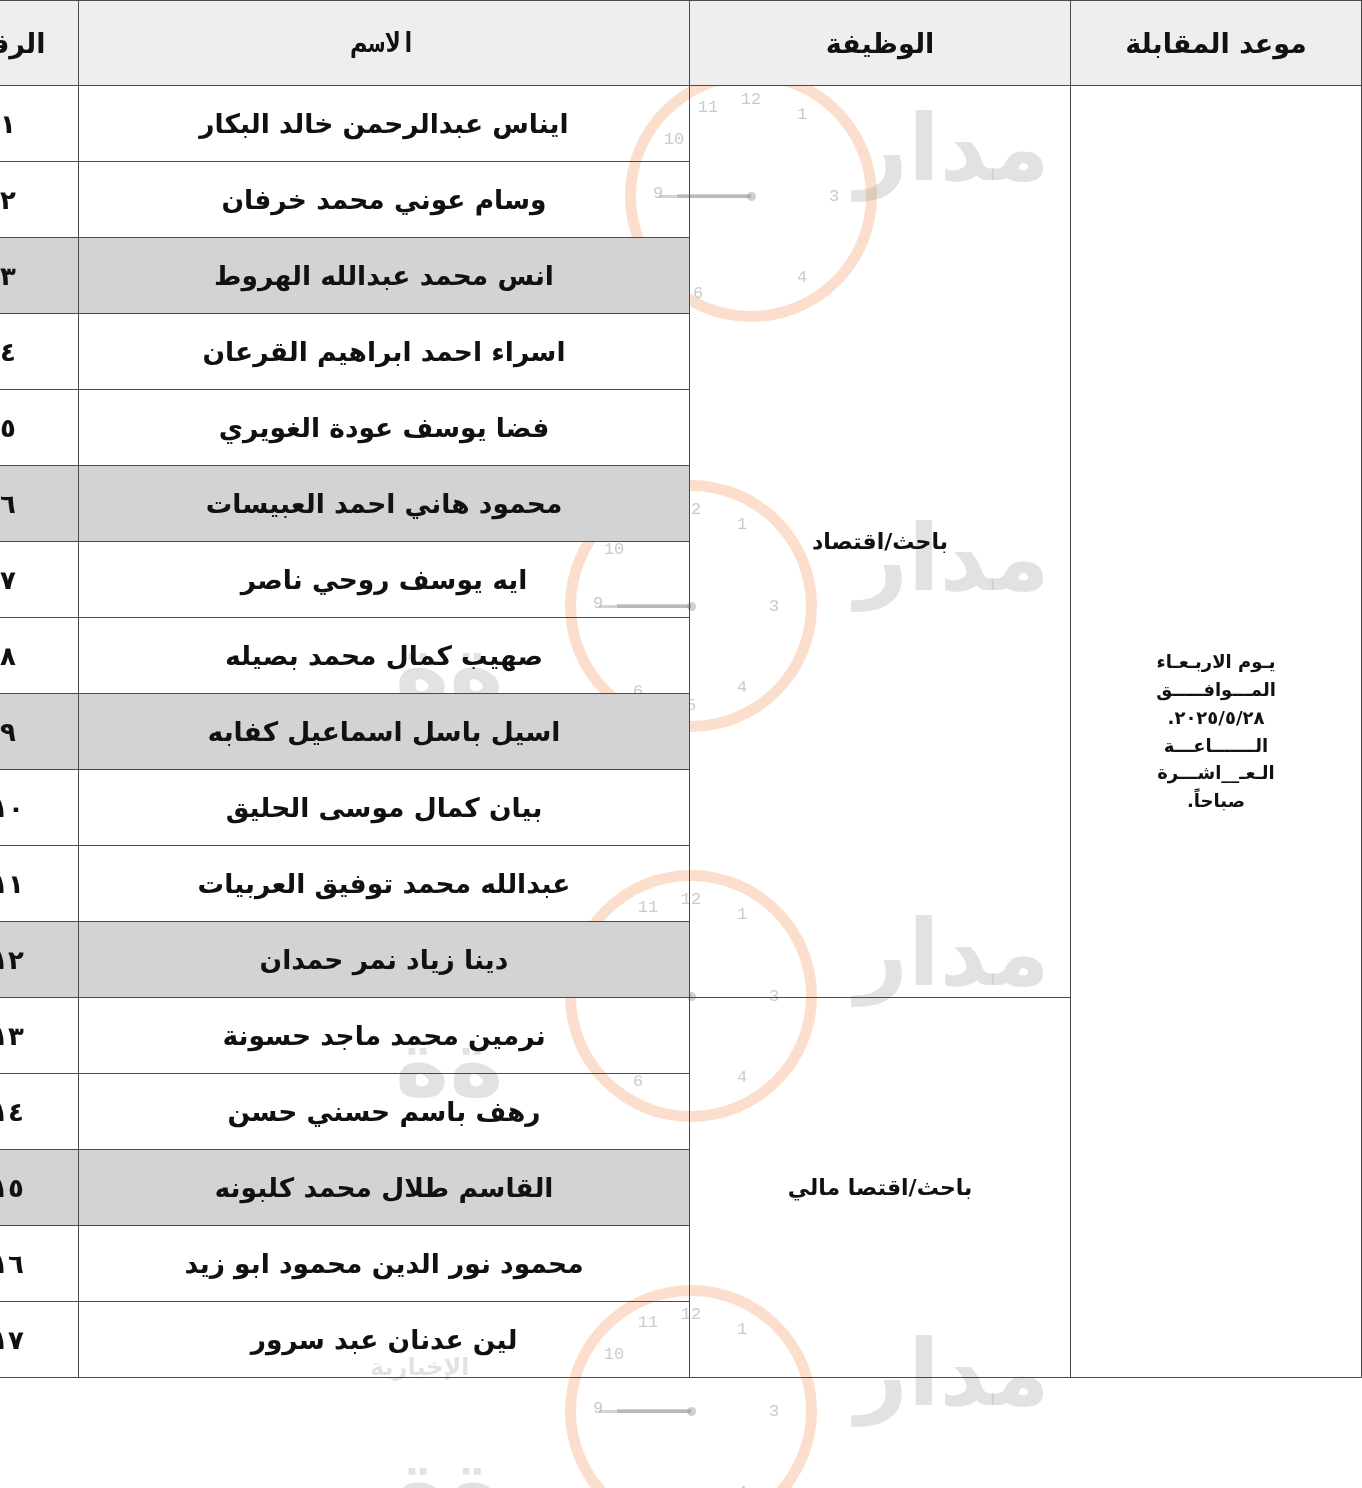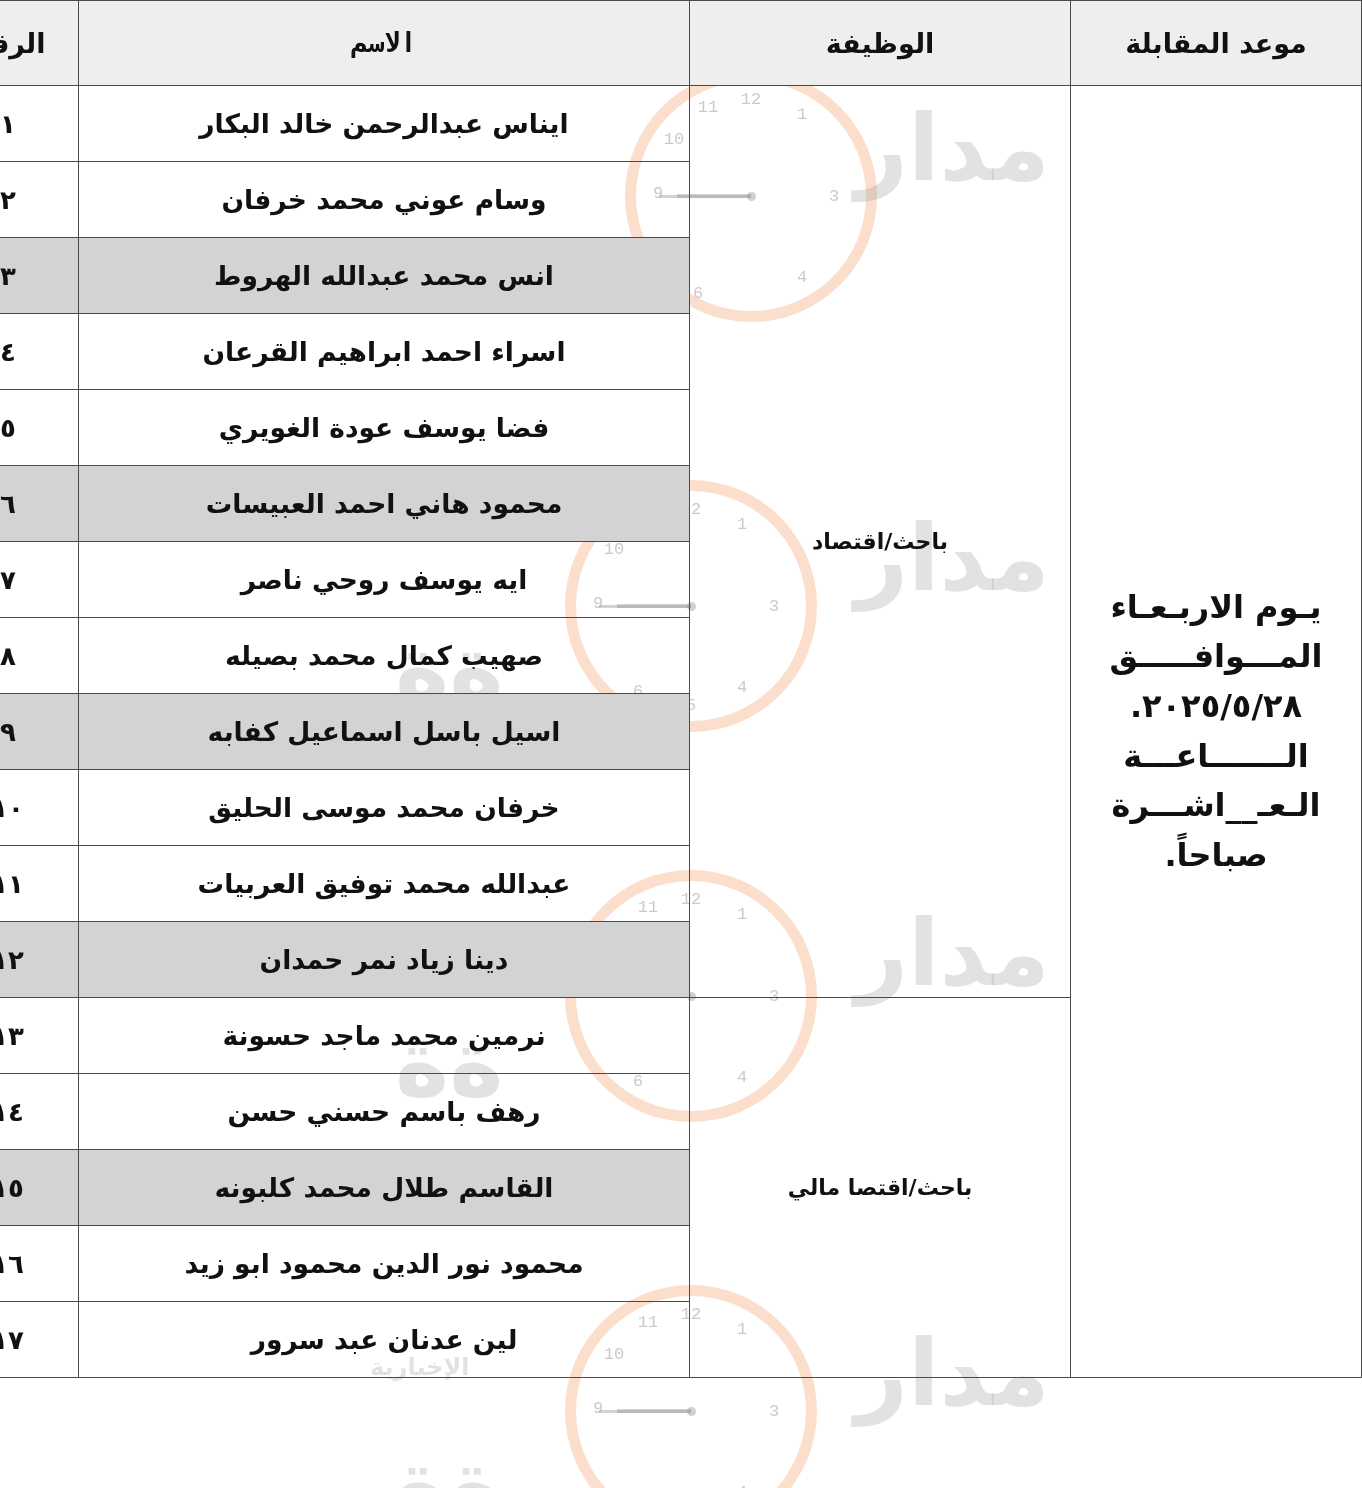--- a/index.html
+++ b/index.html
@@ -114,21 +114,21 @@
     height: 63px;
   }
   tbody tr.shaded td.cell-name,
   tbody tr.shaded td.cell-num {
     background: #d3d3d3;
   }
   td.cell-name { text-align: center; font-size: 26.5px; }
   td.cell-num  { font-size: 26px; }
   td.cell-job  { font-size: 22px; }
   td.cell-date {
-    font-size: 32px;
+    font-size: 18px;
     line-height: 1.55;
     padding: 10px 14px;
   }
   td.cell-date .date-line { display: block; white-space: nowrap; }
 </style>
 </head>
 <body>
 
 <div class="watermark-layer">
 
@@ -261,21 +261,21 @@
       <td class="cell-name">صهيب كمال محمد بصيله</td>
       <td class="cell-num">٨</td>
     </tr>
 
     <tr class="shaded">
       <td class="cell-name">اسيل باسل اسماعيل كفابه</td>
       <td class="cell-num">٩</td>
     </tr>
 
     <tr>
-      <td class="cell-name">خرفان محمد موسى الحليق</td>
+      <td class="cell-name">بيان كمال موسى الحليق</td>
       <td class="cell-num">١٠</td>
     </tr>
 
     <tr>
       <td class="cell-name">عبدالله محمد توفيق العربيات</td>
       <td class="cell-num">١١</td>
     </tr>
 
     <tr class="shaded">
       <td class="cell-name">دينا زياد نمر حمدان</td>

